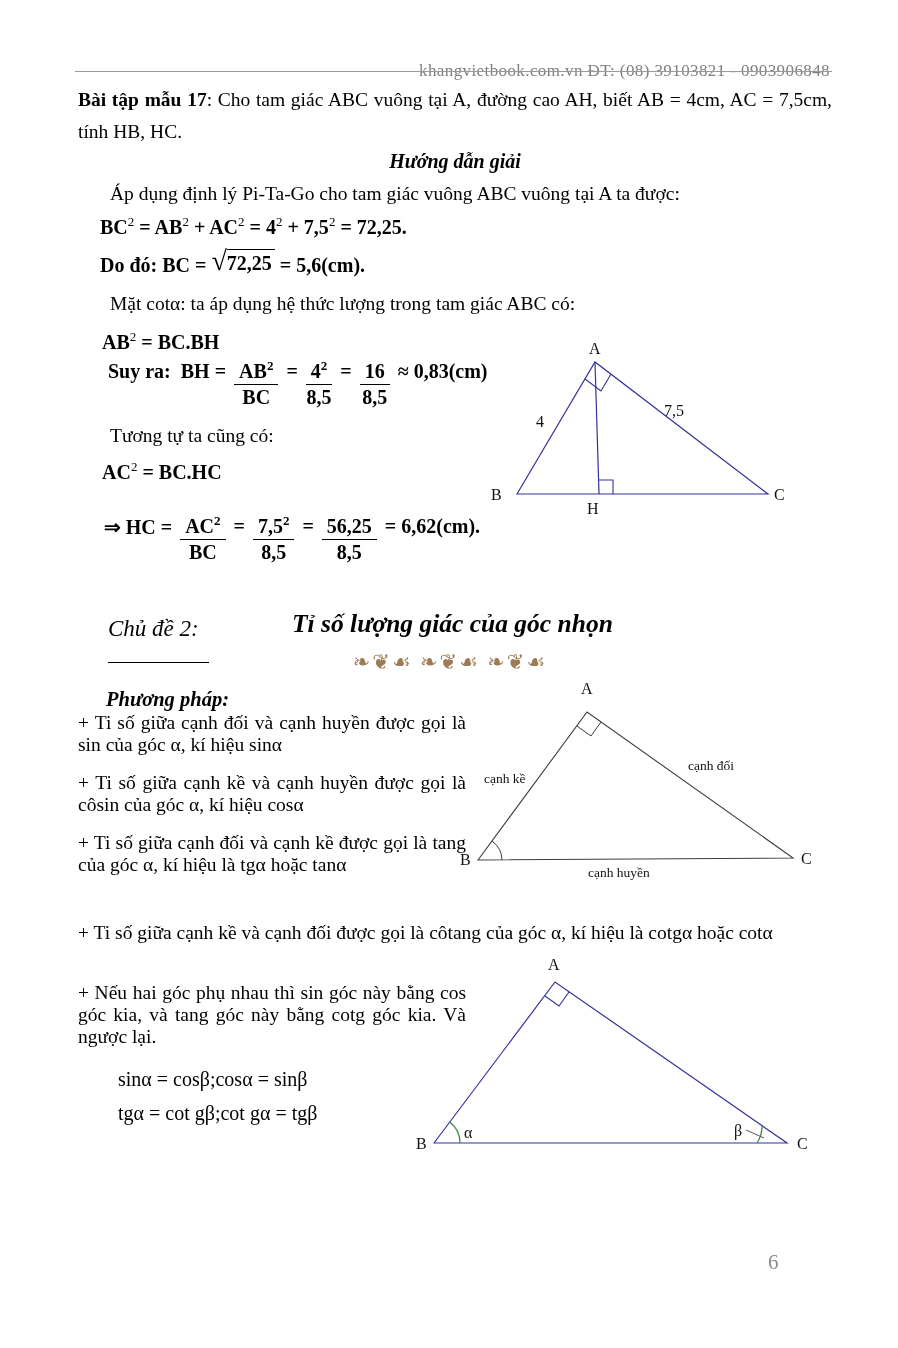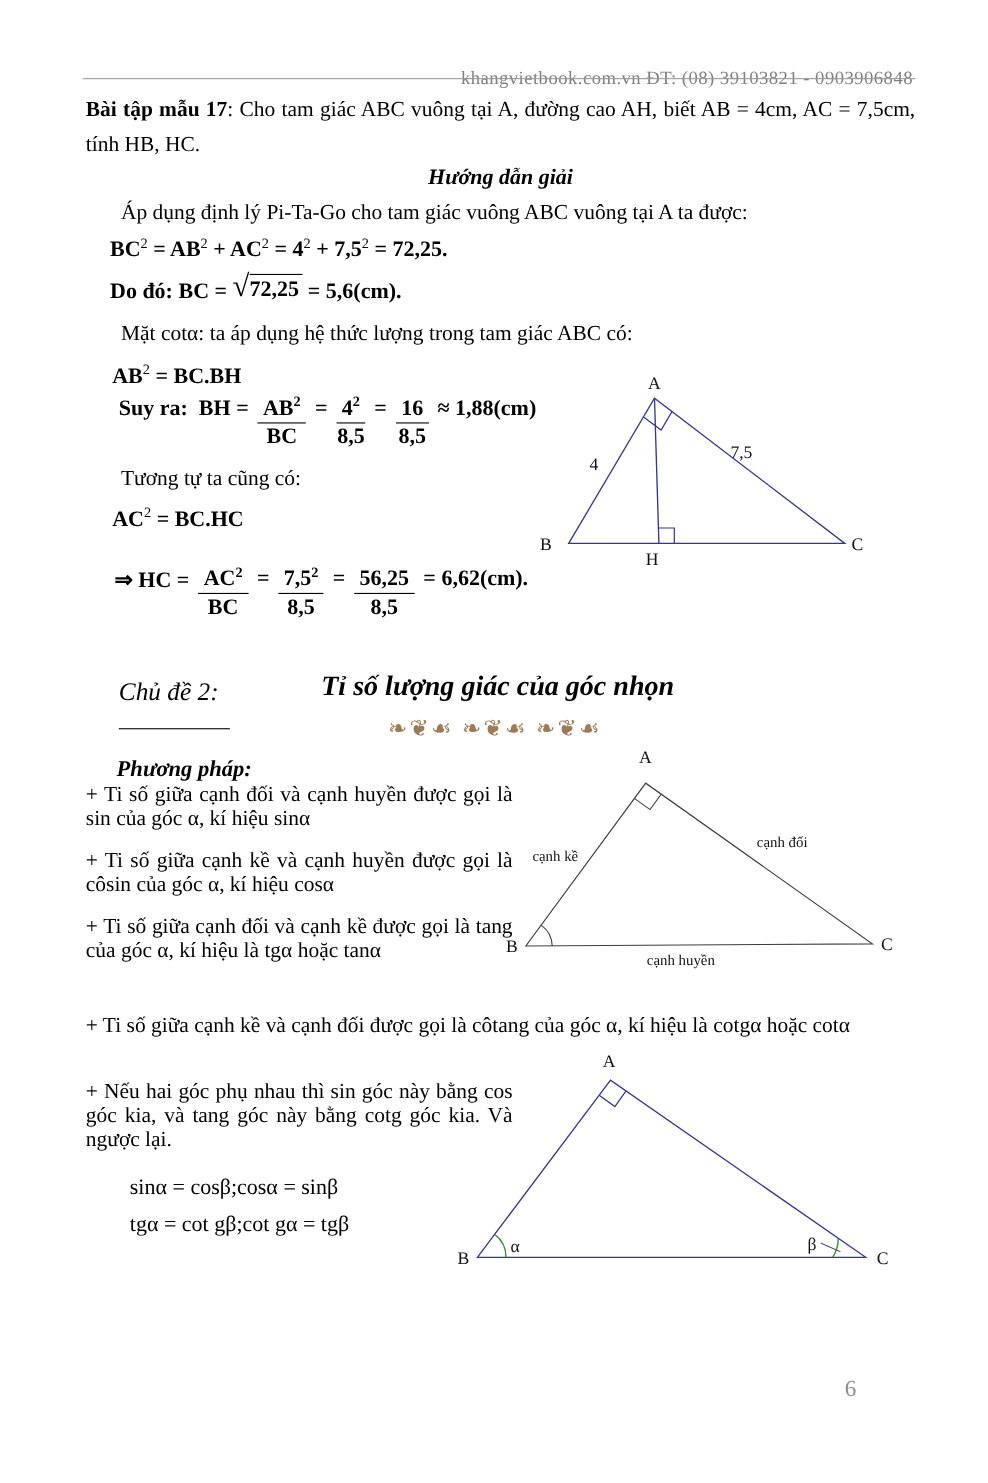--- a/index.html
+++ b/index.html
@@ -98,21 +98,21 @@
 
   <p class="eq eq3"><span>AB</span><sup class="sup">2</sup><span> = BC.BH</span></p>
 
   <div class="eq eqflex eq4">
     <span>Suy ra:  BH = </span>
     <span class="frac"><span class="num"><span>AB</span><sup class="sup">2</sup></span><span class="den">BC</span></span>
     <span> = </span>
     <span class="frac"><span class="num"><span>4</span><sup class="sup">2</sup></span><span class="den">8,5</span></span>
     <span> = </span>
     <span class="frac"><span class="num"><span>16</span><sup class="sup"></sup></span><span class="den">8,5</span></span>
-    <span> ≈ 1,88(cm)</span>
+    <span> ≈ 0,83(cm)</span>
   </div>
 
   <p class="txt tuongtu">Tương tự ta cũng có:</p>
 
   <p class="eq eq5"><span>AC</span><sup class="sup">2</sup><span> = BC.HC</span></p>
 
   <div class="eq eqflex eq6">
     <span>⇒ HC = </span>
     <span class="frac"><span class="num"><span>AC</span><sup class="sup">2</sup></span><span class="den">BC</span></span>
     <span> = </span>

